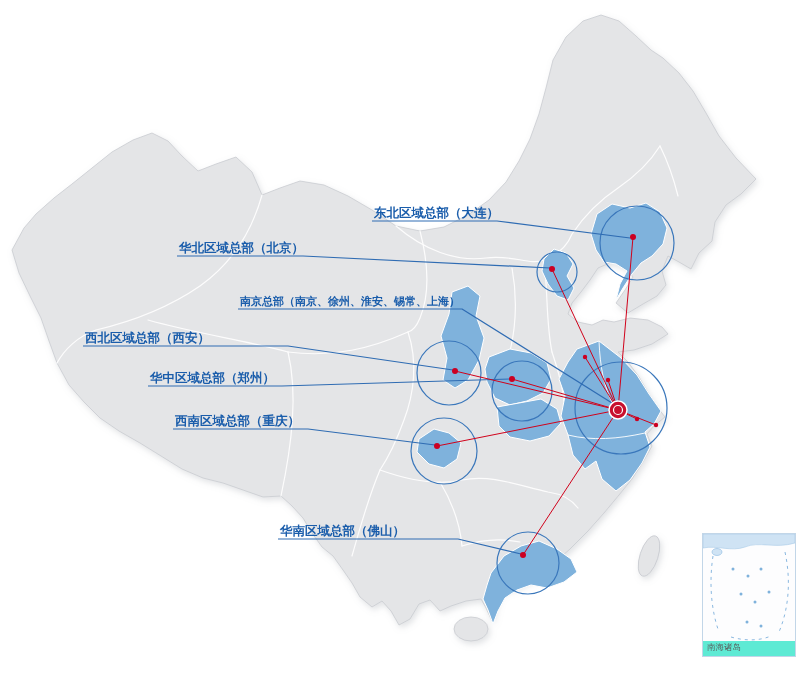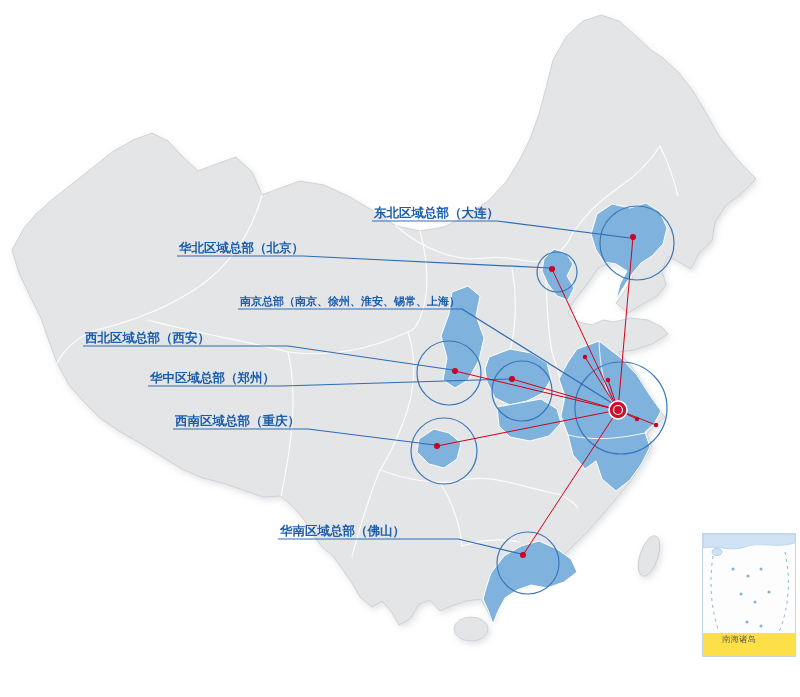--- a/index.html
+++ b/index.html
@@ -26,26 +26,26 @@
     top: 533px;
     width: 94px;
     height: 124px;
     border: 1px solid #c2d6e8;
     background: #fdfdfe;
     box-sizing: border-box;
   }
   .inset-caption {
     position: absolute;
     left: 0; right: 0; bottom: 0;
-    height: 23px;
-    background: #fde047;
+    height: 15px;
+    background: #5eead4;
     color: #5a5a5a;
     font-size: 8.5px;
     line-height: 13px;
-    padding-left: 19px;
+    padding-left: 4px;
   }
 </style>
 </head>
 <body>
 
 <div class="stage">
 
   <svg class="map-svg" width="800" height="697" viewBox="0 0 800 697">
 
     <defs>

